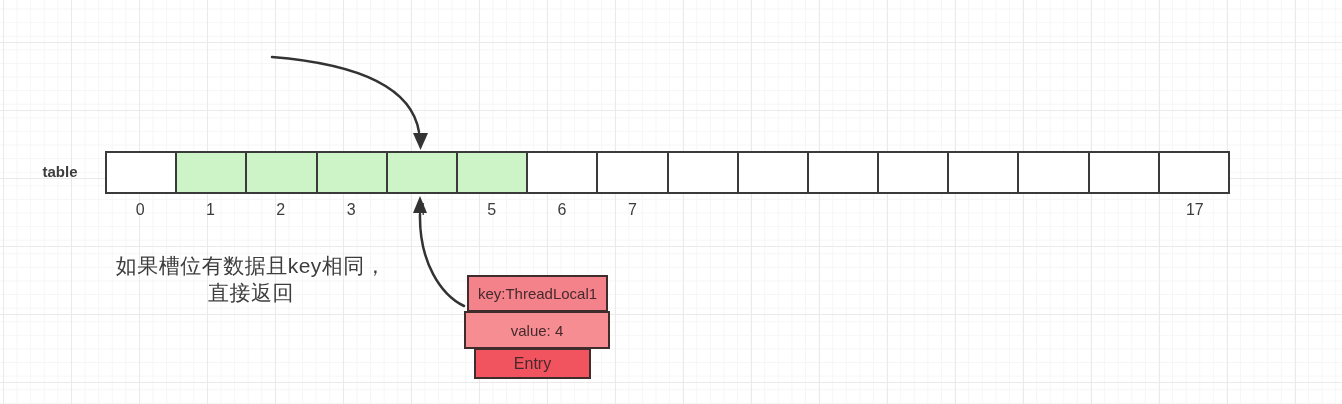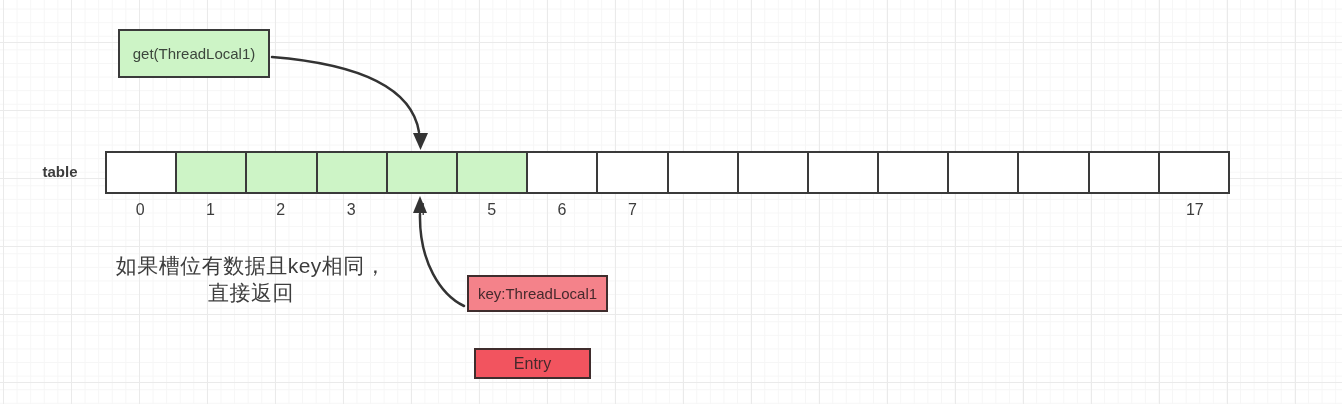--- a/index.html
+++ b/index.html
@@ -104,21 +104,20 @@
     left: 0; top: 0;
     width: 1342px; height: 404px;
     pointer-events: none;
   }
 </style>
 </head>
 <body>
 
 <div class="canvas">
 
-  <div class="get-box">get(ThreadLocal1)</div>
 
   <div class="table-label">table</div>
 
   <div class="array">
       <div class="cell"></div>
       <div class="cell hl"></div>
       <div class="cell hl"></div>
       <div class="cell hl"></div>
       <div class="cell hl"></div>
       <div class="cell hl"></div>
@@ -152,20 +151,21 @@
       <div class="idx"></div>
       <div class="idx">17</div>
     </div>
 
   <div class="annotation">
     <div>如果槽位有数据且key相同，</div>
     <div>直接返回</div>
   </div>
 
   <div class="entry-box entry-key">key:ThreadLocal1</div>
+  <div class="entry-box entry-value">value: 4</div>
   <div class="entry-box entry-type">Entry</div>
 
   <svg class="arrows" viewBox="0 0 1342 404" xmlns="http://www.w3.org/2000/svg">
     <g stroke="#333333" fill="none" stroke-width="2.5" stroke-linecap="round">
       <path d="M 272 57 C 346 63, 411 82, 419 132"></path>
       <polygon points="413,133 428,133 420.5,150" fill="#333333" stroke="none"></polygon>
     </g>
     <g stroke="#333333" fill="none" stroke-width="2.5" stroke-linecap="round">
       <path d="M 464 306 C 441 295, 419 262, 420 214"></path>
       <polygon points="413,213 427,213 420,196" fill="#333333" stroke="none"></polygon>

